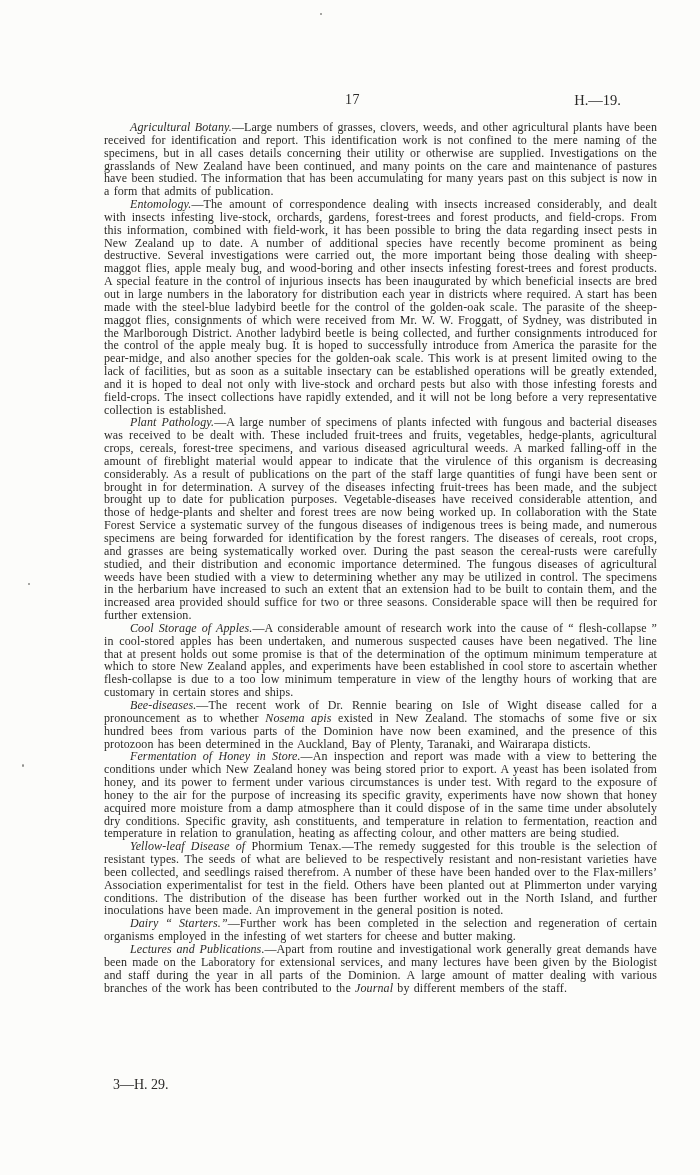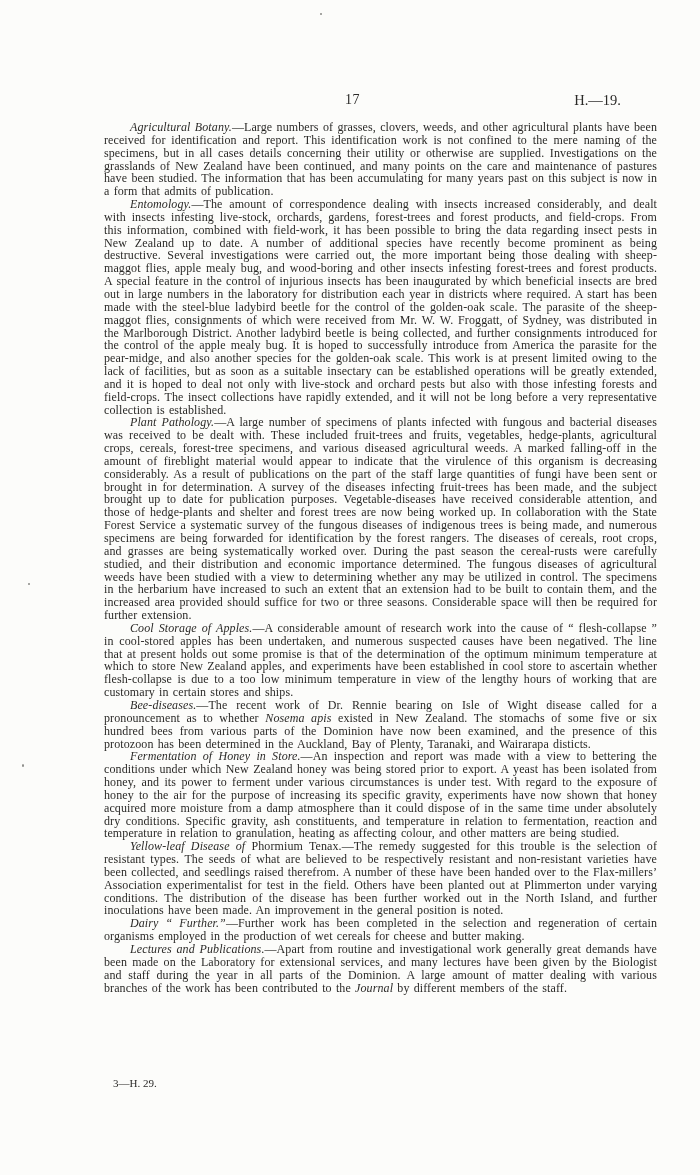--- a/index.html
+++ b/index.html
@@ -20,21 +20,21 @@
   }
   .doc-ref { position:absolute; right:0; top:0; font-size:14.5px; }
   .page-body {
     position:absolute; top:121px; left:68px; width:553px;
     text-align:justify; font-size:12px; line-height:12.85px;
     word-spacing:1.1px; letter-spacing:0.1px;margin-left:36px;
   }
   .para { margin:0; text-indent:26px; }
   .it { font-style:italic; }
   .rm { font-style:normal; }
-  .page-footer { position:absolute; left:113px; top:1077px; font-size:11px; }
+  .page-footer { position:absolute; left:113px; top:1077px; font-size:14px; }
   .speck { position:absolute; background:#8a8a86; border-radius:50%; }
   .s1 { left:320px; top:13px; width:2px; height:2px; }
   .s2 { left:28px;  top:583px; width:2px; height:2px; }
   .s3 { left:22px;  top:764px; width:2px; height:3px; }
 </style>
 </head>
 <body>
 
 <div class="page">
   <div class="speck s1"></div>
@@ -47,20 +47,20 @@
   </div>
 
   <div class="page-body">
       <p class="para"><span class="it">Agricultural Botany.</span><span class="rm">—Large numbers of grasses, clovers, weeds, and other agricultural plants have been received for identification and report.  This identification work is not confined to the mere naming of the specimens, but in all cases details concerning their utility or otherwise are supplied.  Investigations on the grasslands of New Zealand have been continued, and many points on the care and maintenance of pastures have been studied.  The information that has been accumulating for many years past on this subject is now in a form that admits of publication.</span></p>
       <p class="para"><span class="it">Entomology.</span><span class="rm">—The amount of correspondence dealing with insects increased considerably, and dealt with insects infesting live-stock, orchards, gardens, forest-trees and forest products, and field-crops.  From this information, combined with field-work, it has been possible to bring the data regarding insect pests in New Zealand up to date.  A number of additional species have recently become prominent as being destructive.  Several investigations were carried out, the more important being those dealing with sheep-maggot flies, apple mealy bug, and wood-boring and other insects infesting forest-trees and forest products.  A special feature in the control of injurious insects has been inaugurated by which beneficial insects are bred out in large numbers in the laboratory for distribution each year in districts where required.  A start has been made with the steel-blue ladybird beetle for the control of the golden-oak scale.  The parasite of the sheep-maggot flies, consignments of which were received from Mr. W. W. Froggatt, of Sydney, was distributed in the Marlborough District.  Another ladybird beetle is being collected, and further consignments introduced for the control of the apple mealy bug.  It is hoped to successfully introduce from America the parasite for the pear-midge, and also another species for the golden-oak scale.  This work is at present limited owing to the lack of facilities, but as soon as a suitable insectary can be established operations will be greatly extended, and it is hoped to deal not only with live-stock and orchard pests but also with those infesting forests and field-crops.  The insect collections have rapidly extended, and it will not be long before a very representative collection is established.</span></p>
       <p class="para"><span class="it">Plant Pathology.</span><span class="rm">—A large number of specimens of plants infected with fungous and bacterial diseases was received to be dealt with.  These included fruit-trees and fruits, vegetables, hedge-plants, agricultural crops, cereals, forest-tree specimens, and various diseased agricultural weeds. A marked falling-off in the amount of fireblight material would appear to indicate that the virulence of this organism is decreasing considerably.  As a result of publications on the part of the staff large quantities of fungi have been sent or brought in for determination.  A survey of the diseases infecting fruit-trees has been made, and the subject brought up to date for publication purposes.  Vegetable-diseases have received considerable attention, and those of hedge-plants and shelter and forest trees are now being worked up.  In collaboration with the State Forest Service a systematic survey of the fungous diseases of indigenous trees is being made, and numerous specimens are being forwarded for identification by the forest rangers.  The diseases of cereals, root crops, and grasses are being systematically worked over.  During the past season the cereal-rusts were carefully studied, and their distribution and economic importance determined.  The fungous diseases of agricultural weeds have been studied with a view to determining whether any may be utilized in control.  The specimens in the herbarium have increased to such an extent that an extension had to be built to contain them, and the increased area provided should suffice for two or three seasons.  Considerable space will then be required for further extension.</span></p>
       <p class="para"><span class="it">Cool Storage of Apples.</span><span class="rm">—A considerable amount of research work into the cause of “ flesh-collapse ” in cool-stored apples has been undertaken, and numerous suspected causes have been negatived.  The line that at present holds out some promise is that of the determination of the optimum minimum temperature at which to store New Zealand apples, and experiments have been established in cool store to ascertain whether flesh-collapse is due to a too low minimum temperature in view of the lengthy hours of working that are customary in certain stores and ships.</span></p>
       <p class="para"><span class="it">Bee-diseases.</span><span class="rm">—The recent work of Dr. Rennie bearing on Isle of Wight disease called for a pronouncement as to whether </span><span class="it">Nosema apis</span><span class="rm"> existed in New Zealand.  The stomachs of some five or six hundred bees from various parts of the Dominion have now been examined, and the presence of this protozoon has been determined in the Auckland, Bay of Plenty, Taranaki, and Wairarapa disticts.</span></p>
       <p class="para"><span class="it">Fermentation of Honey in Store.</span><span class="rm">—An inspection and report was made with a view to bettering the conditions under which New Zealand honey was being stored prior to export.  A yeast has been isolated from honey, and its power to ferment under various circumstances is under test.  With regard to the exposure of honey to the air for the purpose of increasing its specific gravity, experiments have now shown that honey acquired more moisture from a damp atmosphere than it could dispose of in the same time under absolutely dry conditions.  Specific gravity, ash constituents, and temperature in relation to fermentation, reaction and temperature in relation to granulation, heating as affecting colour, and other matters are being studied.</span></p>
       <p class="para"><span class="it">Yellow-leaf Disease of </span><span class="rm">Phormium Tenax.—The remedy suggested for this trouble is the selection of resistant types.  The seeds of what are believed to be respectively resistant and non-resistant varieties have been collected, and seedlings raised therefrom.  A number of these have been handed over to the Flax-millers’ Association experimentalist for test in the field.  Others have been planted out at Plimmerton under varying conditions.  The distribution of the disease has  been further worked out in the North Island, and further inoculations have been made.  An improvement in the general position is noted.</span></p>
-      <p class="para"><span class="it">Dairy “ Further.”</span><span class="rm">—Further work has been completed in the selection and regeneration of certain organisms employed in the production of wet cereals for cheese and butter making.</span></p>
+      <p class="para"><span class="it">Dairy “ Starters.”</span><span class="rm">—Further work has been completed in the selection and regeneration of certain organisms employed in the infesting of wet starters for cheese and butter making.</span></p>
       <p class="para"><span class="it">Lectures and Publications.</span><span class="rm">—Apart from routine and investigational work generally great demands have been made on the Laboratory for extensional services, and many lectures have been given by the Biologist and staff during the year in all parts of the Dominion.  A large amount of matter dealing with various branches of the work has been contributed to the </span><span class="it">Journal</span><span class="rm"> by different members of the staff.</span></p>
     </div>
 
   <div class="page-footer">
     <span>3—H. 29.</span>
   </div>
 </div>
 
 </body></html>

